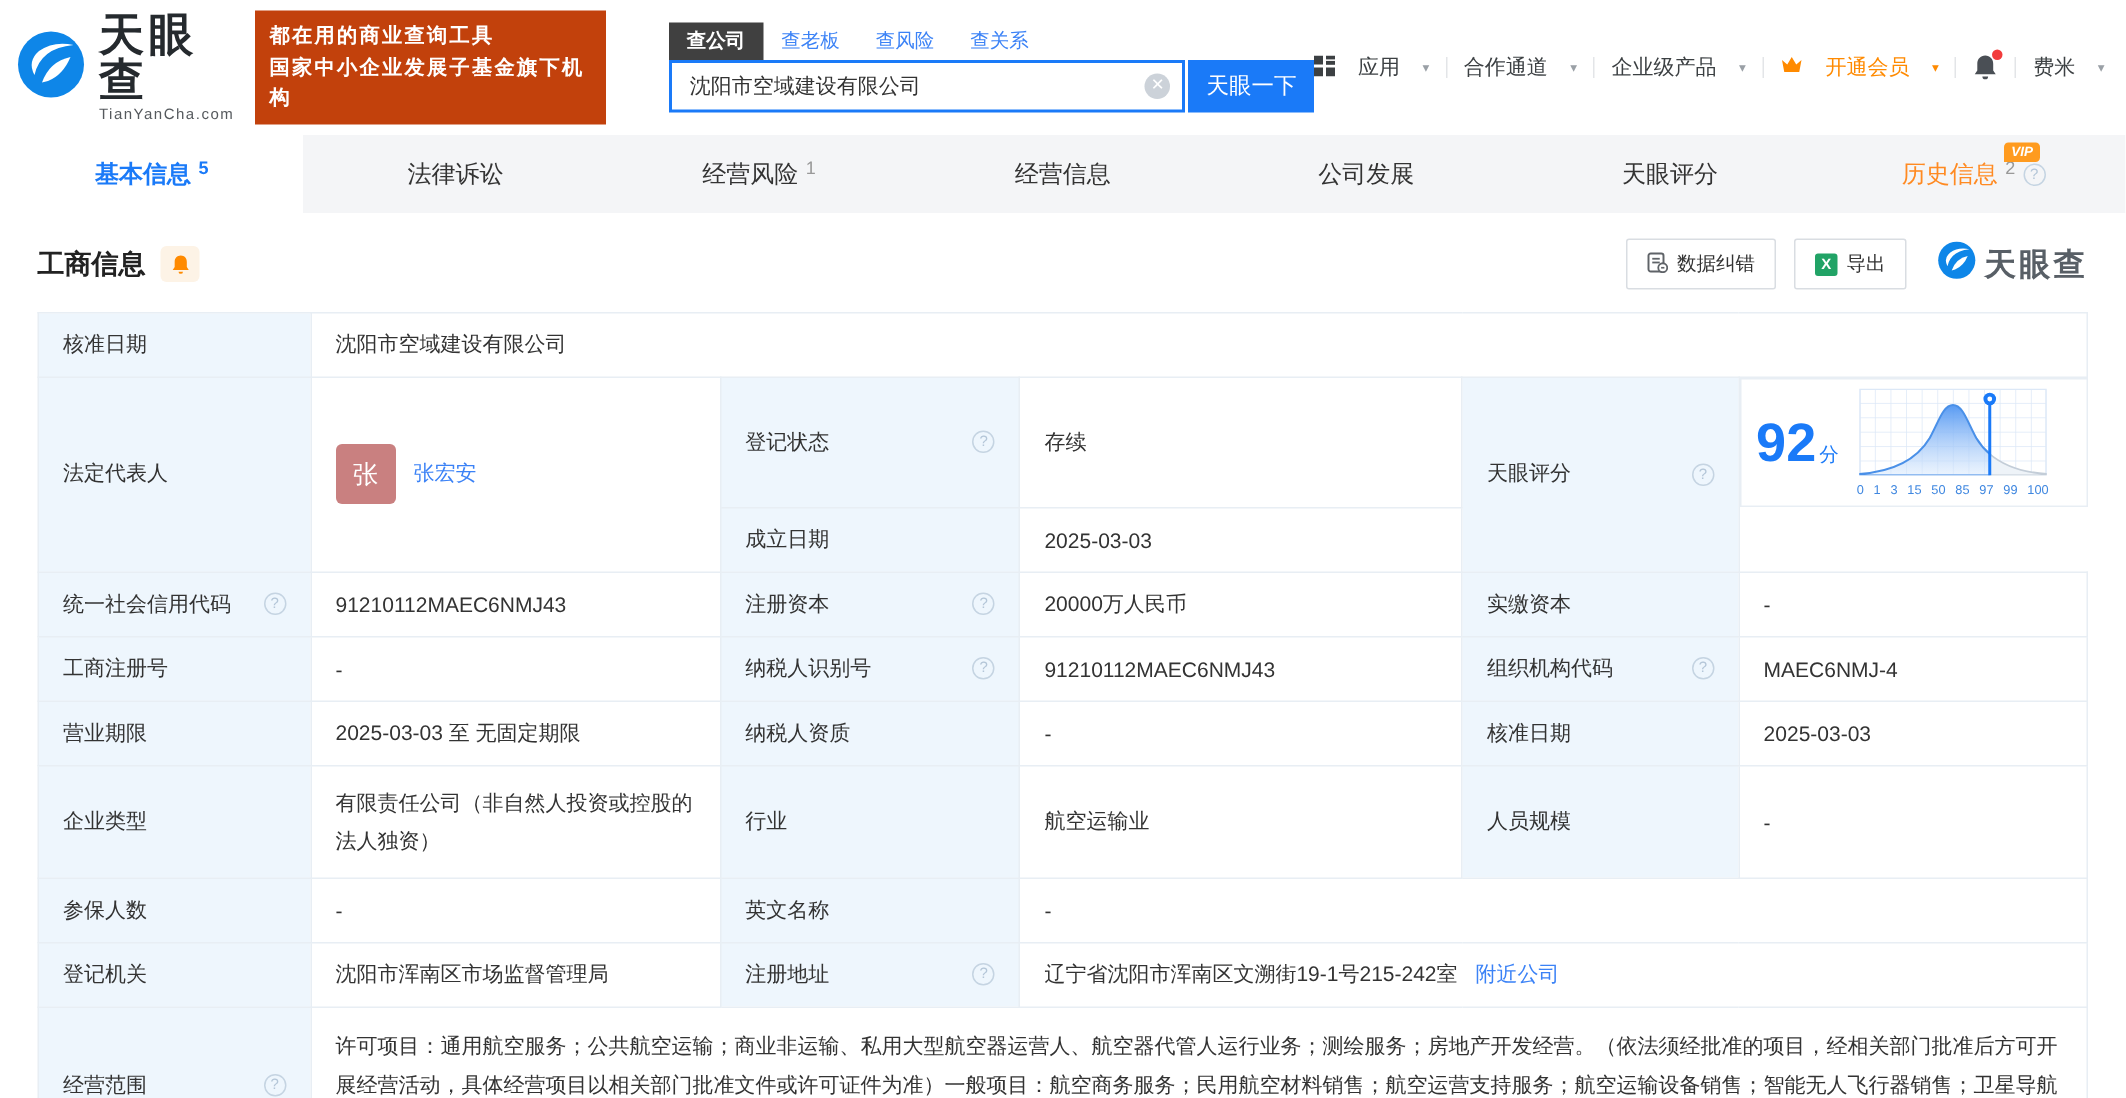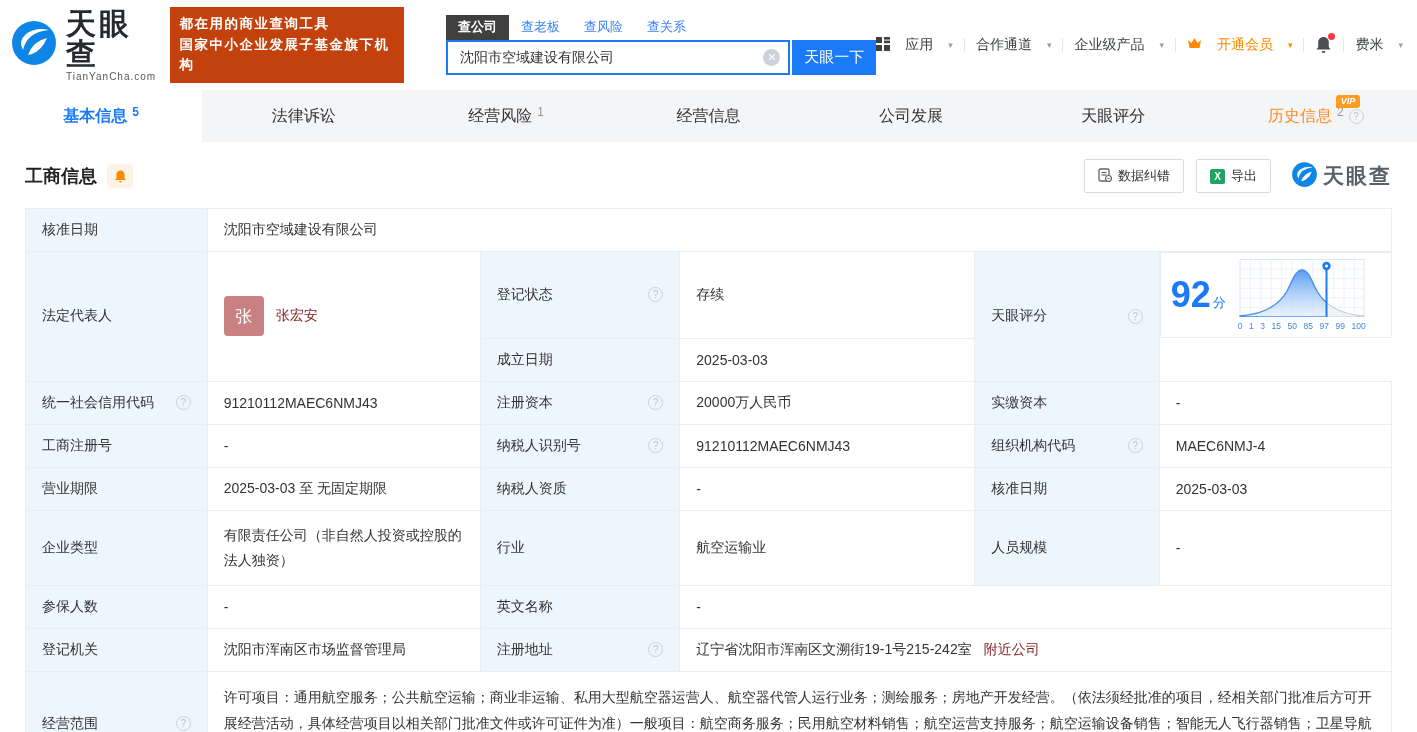--- a/index.html
+++ b/index.html
@@ -49,21 +49,21 @@
   .wm { display:flex; align-items:center; gap:5px; margin-left:8px; }
   .wm-text { font-size:21px; font-weight:bold; color:#585f66; letter-spacing:2px; }
 
   
   .info-table { width:1367px; margin:2px 25px 16px; border-collapse:collapse; table-layout:fixed; }
   .info-table td { border:1px solid #e8eef4; font-size:14px; padding:12px 16px; vertical-align:middle; word-break:break-all; }
   td.lbl { background:#eef6fd; color:#333; }
   td.val { background:#fff; color:#333; }
   .green { color:#2ba245; }
   .dash { color:#333; }
-  a.blue-link { color:#7f1d1d; text-decoration:none; cursor:pointer; }
+  a.blue-link { color:#3b82f6; text-decoration:none; cursor:pointer; }
   .rep-cell { display:flex; align-items:center; gap:12px; }
   .avatar { width:40px; height:40px; border-radius:4px; background:#c98080; color:#fff; font-size:17px; display:flex; align-items:center; justify-content:center; cursor:pointer; flex:0 0 auto; }
   .scope-val { line-height:1.9; }
   .score-cell { display:flex; align-items:center; gap:12px; padding:6px 10px !important; }
   .score-num { font-size:36px; font-weight:bold; color:#1a7af8; line-height:1; }
   .score-unit { font-size:13px; color:#1a7af8; margin-left:2px; }
   .chart { width:128px; }
   .chart-ticks { display:flex; justify-content:space-between; font-size:8.5px; color:#3f87e0; margin-top:1px; }
   .lblflex { display:flex; align-items:center;justify-content:space-between; }
   .addr-val { display:flex; gap:12px; align-items:center; flex-wrap:wrap; }

